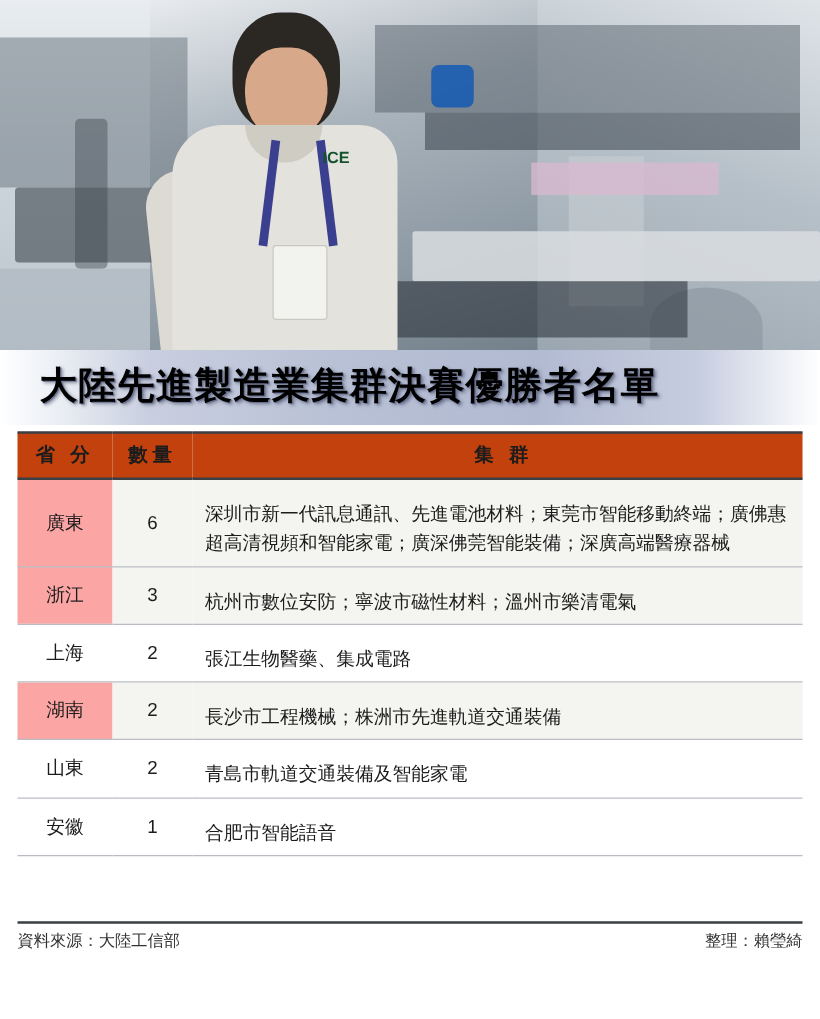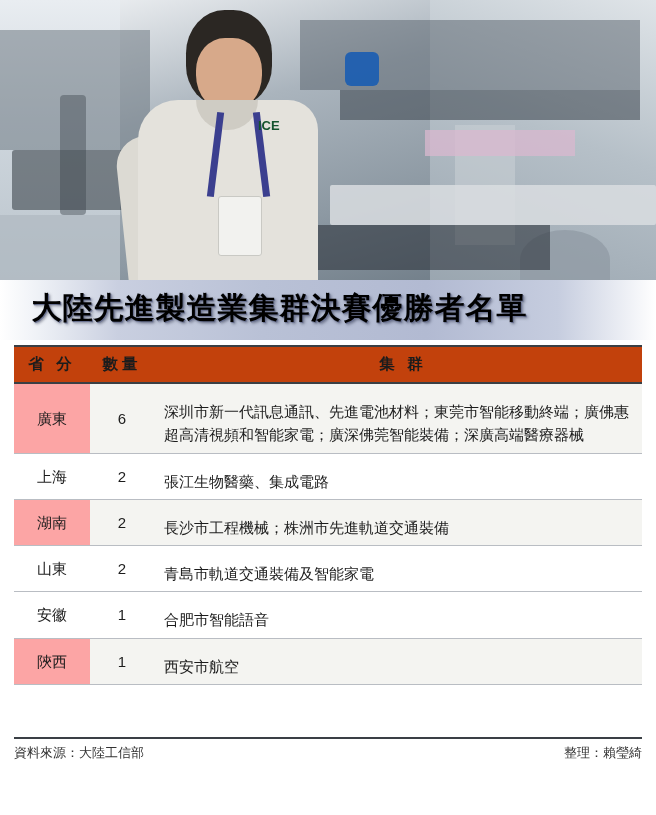--- a/index.html
+++ b/index.html
@@ -137,45 +137,45 @@
           <th class="c-num">數量</th>
           <th class="c-cluster" style="text-align:center">集 群</th>
         </tr>
       </thead>
       <tbody>
         <tr class="alt">
           <td class="c-prov">廣東</td>
           <td class="c-num">6</td>
           <td class="c-cluster">深圳市新一代訊息通訊、先進電池材料；東莞市智能移動終端；廣佛惠超高清視頻和智能家電；廣深佛莞智能裝備；深廣高端醫療器械</td>
         </tr>
+        <tr class="alt">
+          <td class="c-prov">浙江</td>
+          <td class="c-num">3</td>
+          <td class="c-cluster">杭州市數位安防；寧波市磁性材料；溫州市樂清電氣</td>
+        </tr>
         <tr>
           <td class="c-prov">上海</td>
           <td class="c-num">2</td>
           <td class="c-cluster">張江生物醫藥、集成電路</td>
         </tr>
         <tr class="alt">
           <td class="c-prov">湖南</td>
           <td class="c-num">2</td>
           <td class="c-cluster">長沙市工程機械；株洲市先進軌道交通裝備</td>
         </tr>
         <tr>
           <td class="c-prov">山東</td>
           <td class="c-num">2</td>
           <td class="c-cluster">青島市軌道交通裝備及智能家電</td>
         </tr>
         <tr>
           <td class="c-prov">安徽</td>
           <td class="c-num">1</td>
           <td class="c-cluster">合肥市智能語音</td>
         </tr>
-        <tr class="alt">
-          <td class="c-prov">陝西</td>
-          <td class="c-num">1</td>
-          <td class="c-cluster">西安市航空</td>
-        </tr>
       </tbody>
     </table>
   </div>
 
   <div class="footer">
     <span>資料來源：大陸工信部</span>
     <span>整理：賴瑩綺</span>
   </div>
 
 </div>

